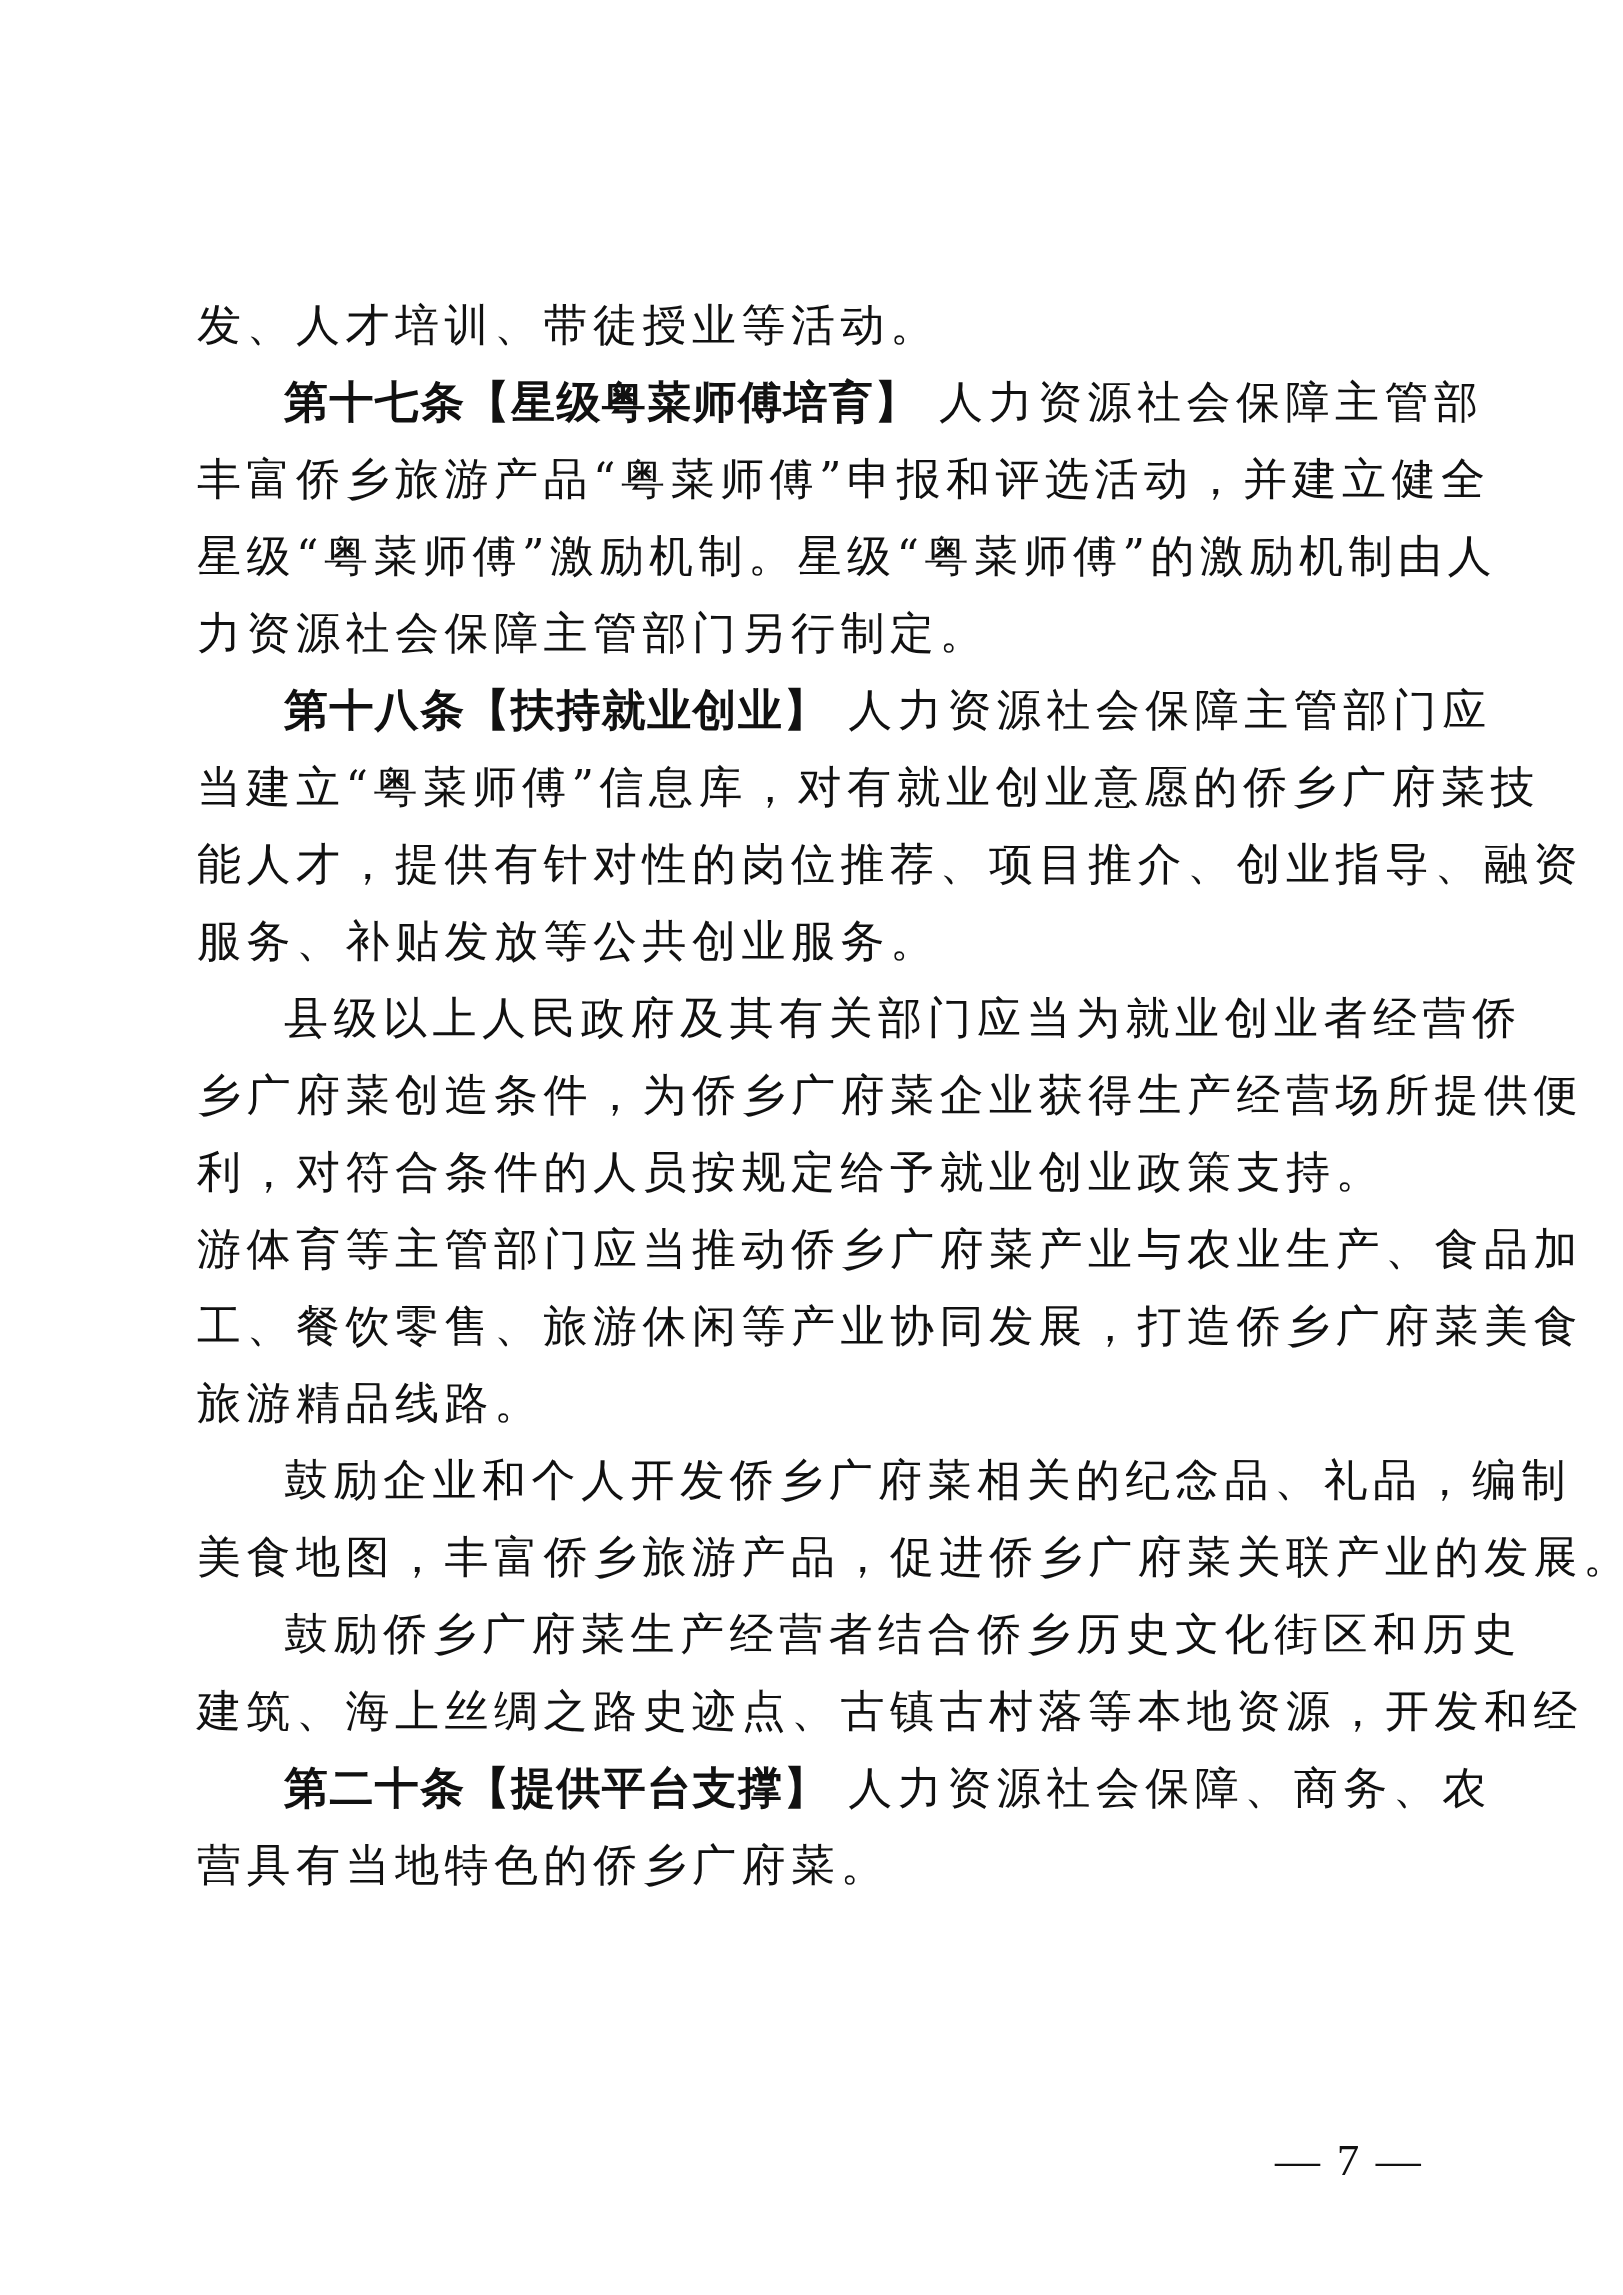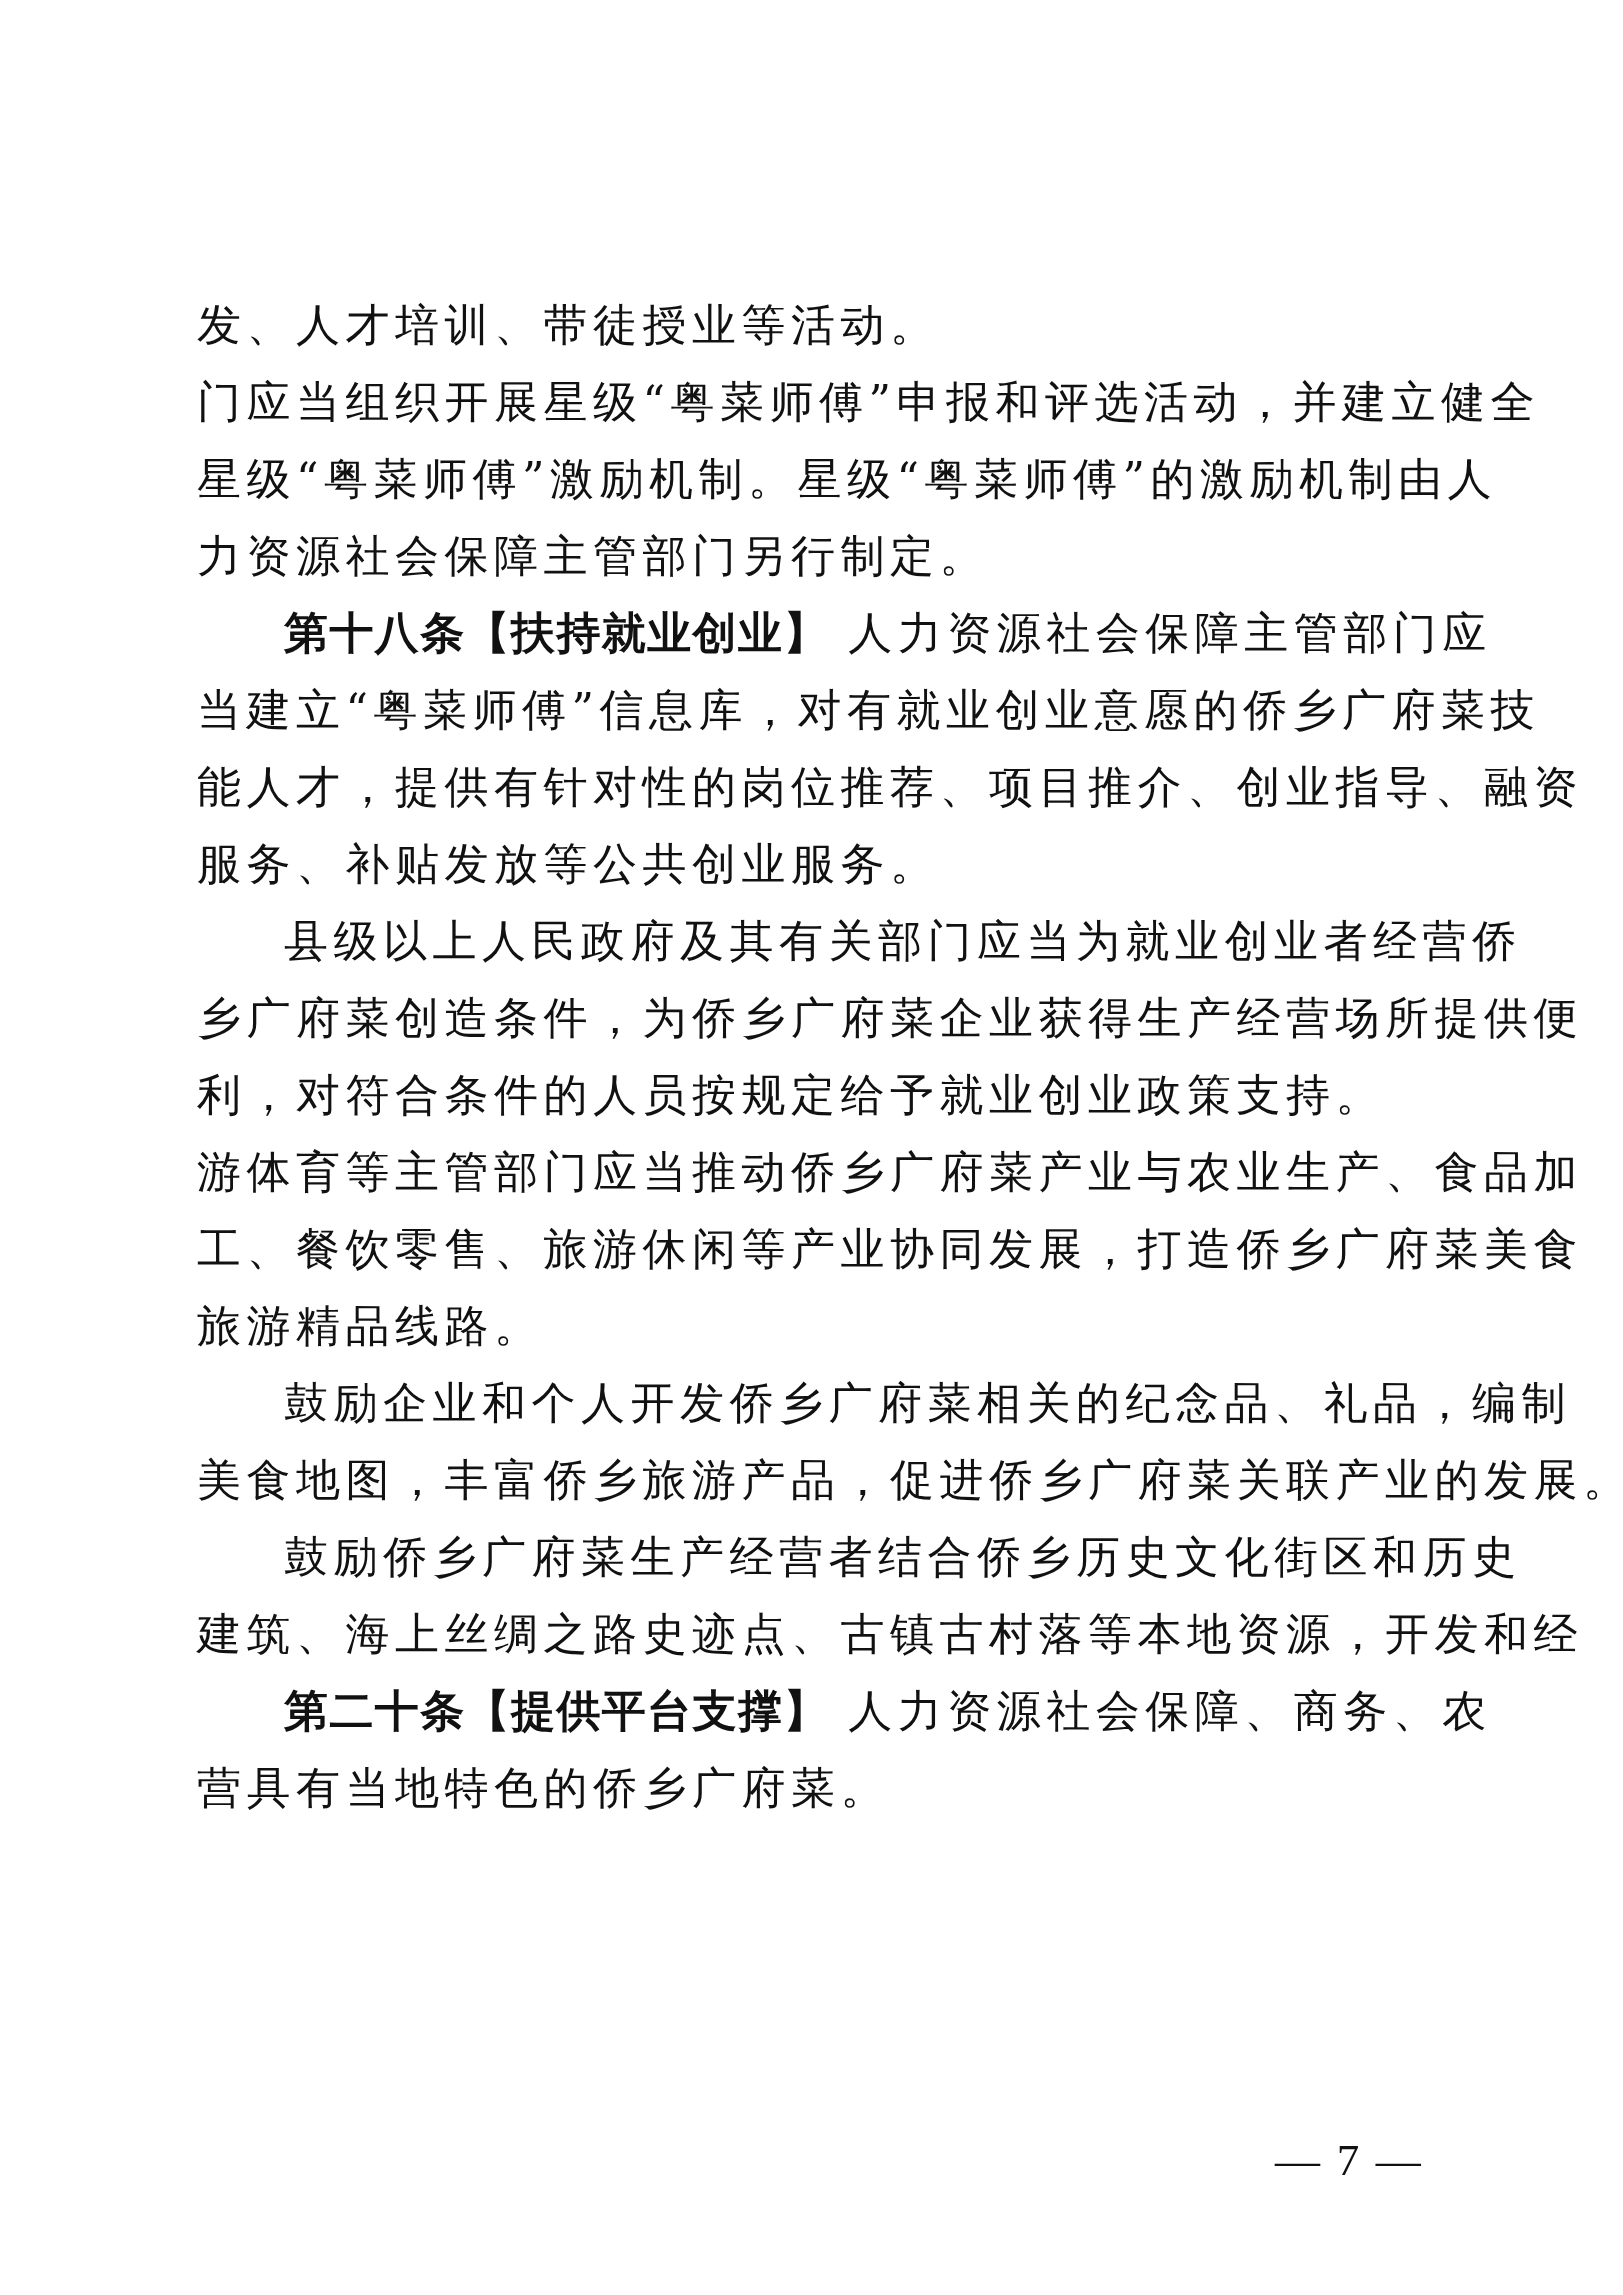--- a/index.html
+++ b/index.html
@@ -57,22 +57,25 @@
   </style>
 </head>
 <body>
 
 <div class="page-body">
 
   <div class="line last">
     <span>发、人才培训、带徒授业等活动。</span>
   </div>
 
+  <div class="line indent">
+    <span class="heading">第十七条【星级粤菜师傅培育】</span><span> 人力资源社会保障主管部</span>
+  </div>
   <div class="line">
-    <span>门应当组织开展星级“粤菜师傅”申报和评选活动，并建立健全</span>
+    <span>丰富侨乡旅游产品“粤菜师傅”申报和评选活动，并建立健全</span>
   </div>
   <div class="line">
     <span>星级“粤菜师傅”激励机制。星级“粤菜师傅”的激励机制由人</span>
   </div>
   <div class="line last">
     <span>力资源社会保障主管部门另行制定。</span>
   </div>
 
   <div class="line indent">
     <span class="heading">第十八条【扶持就业创业】</span><span> 人力资源社会保障主管部门应</span>

